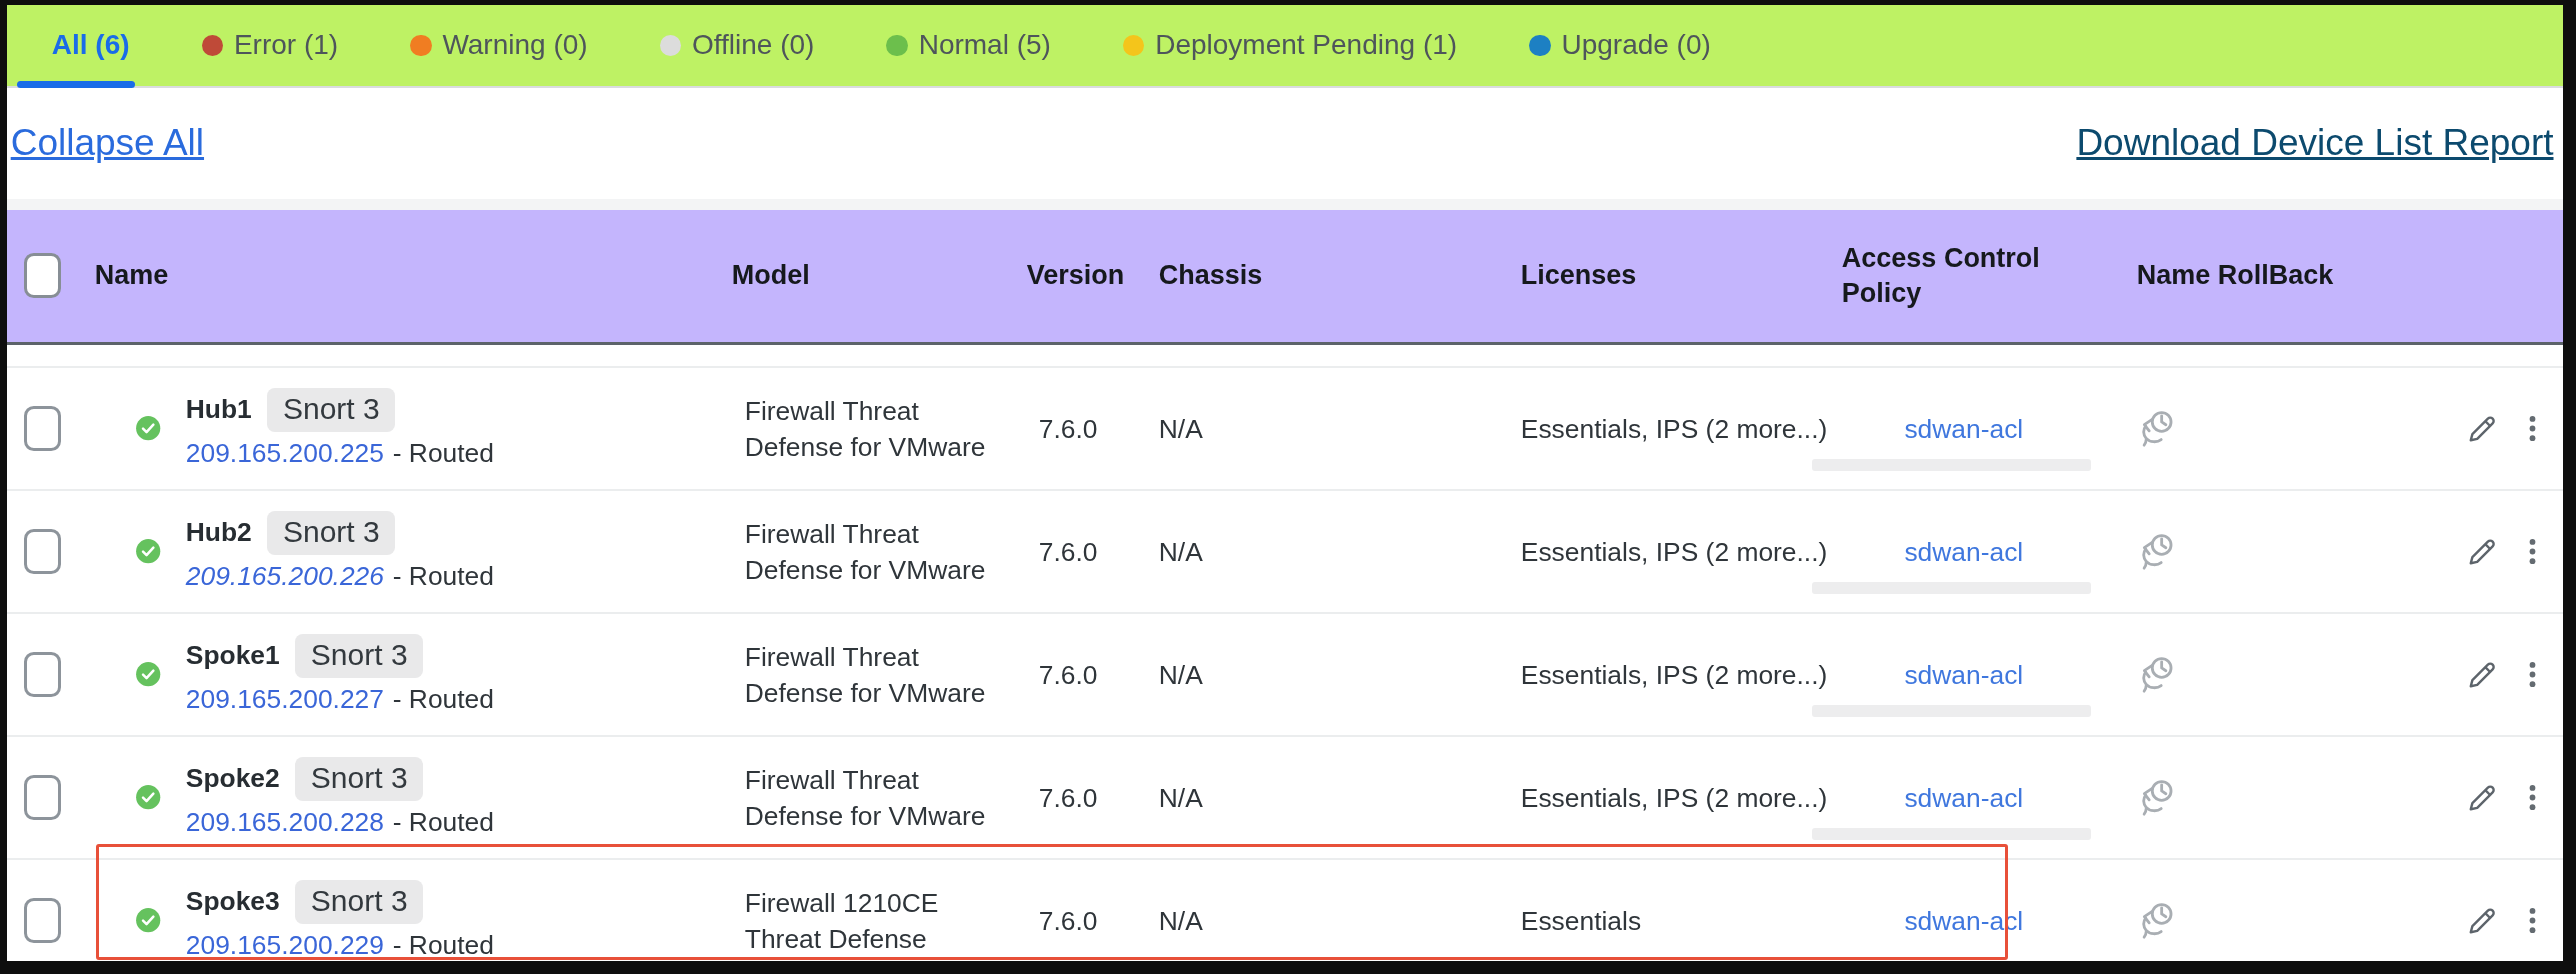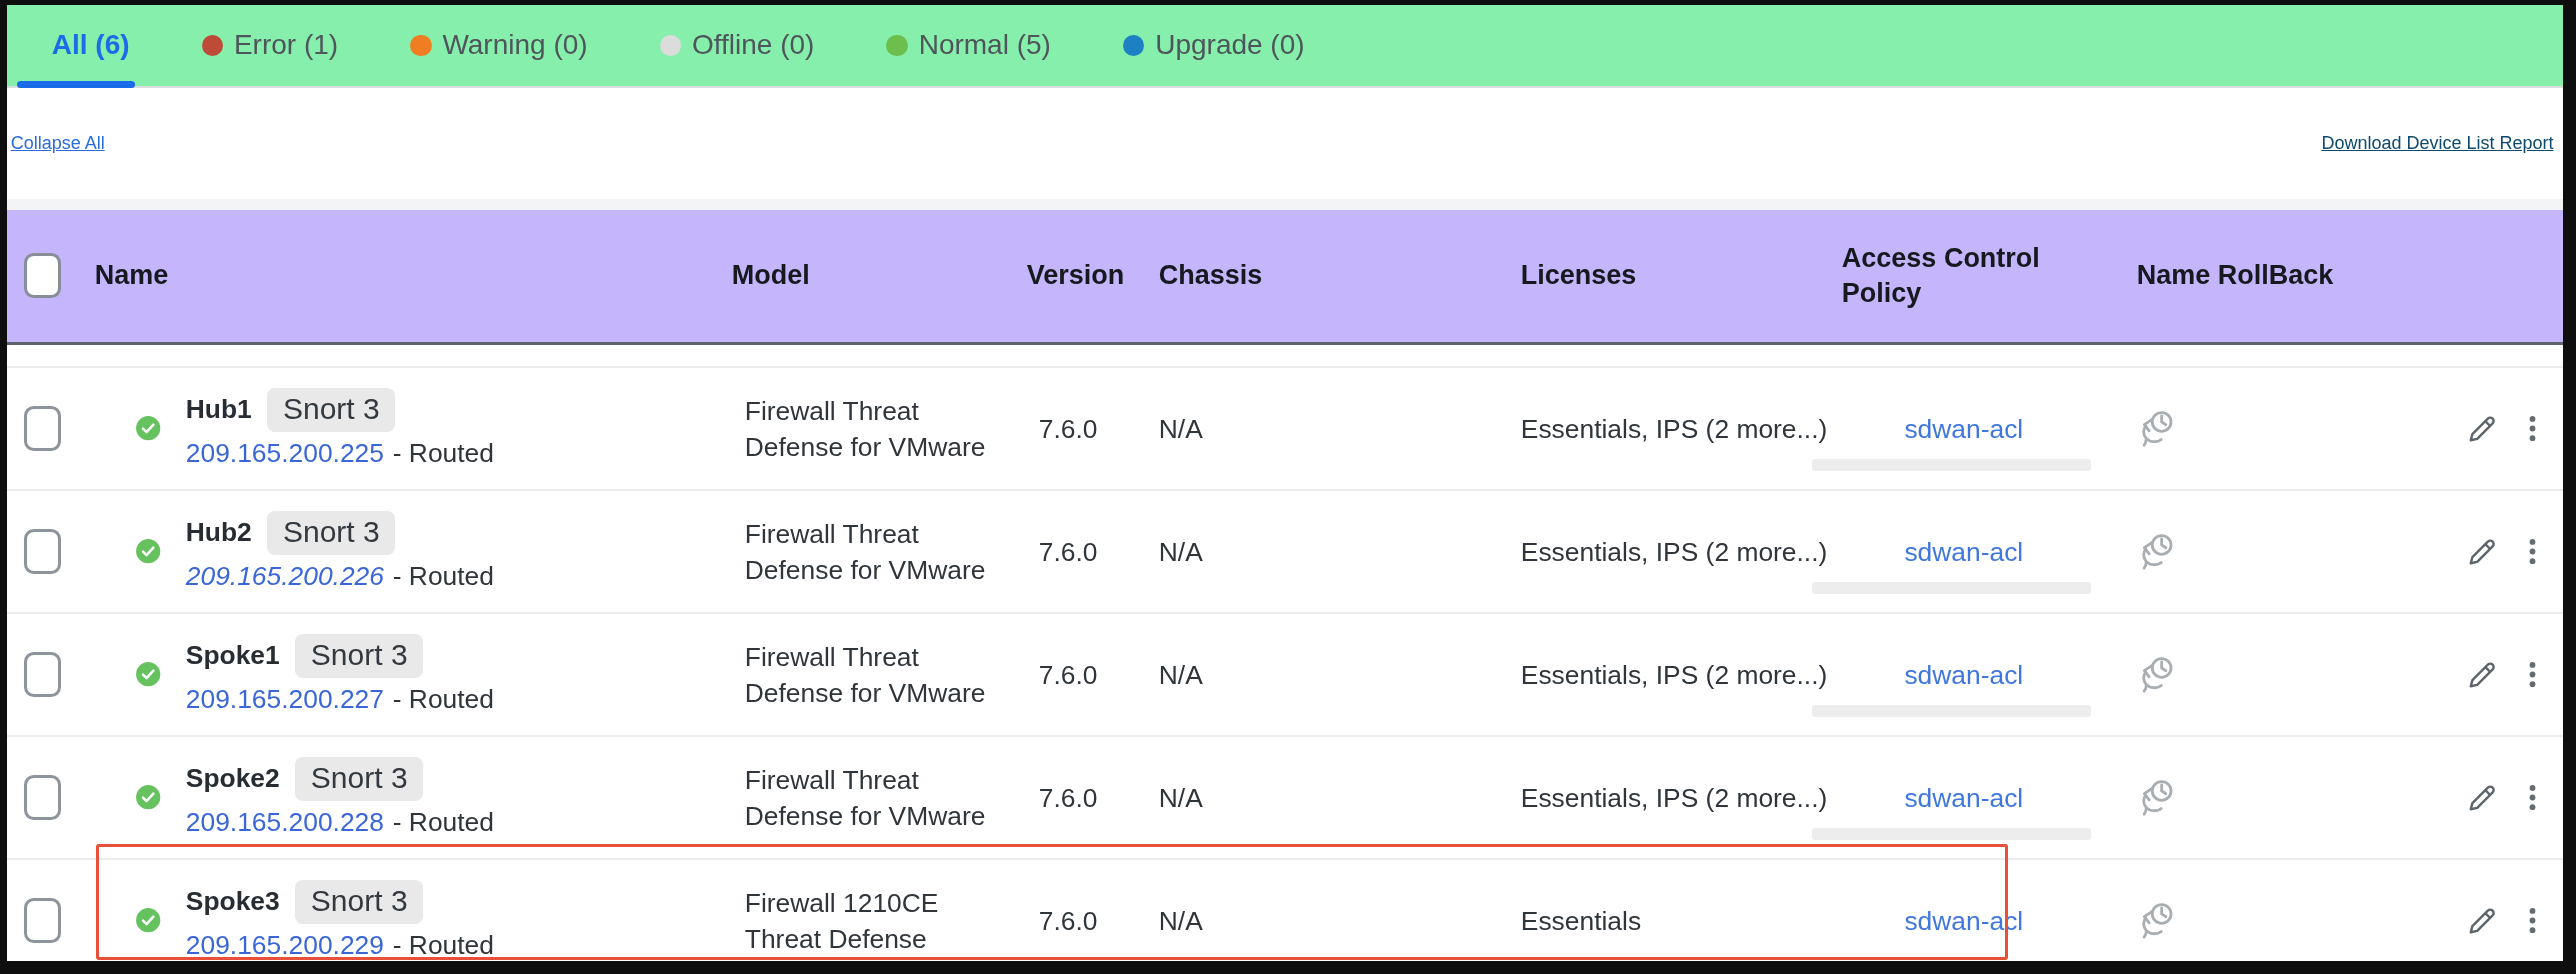--- a/index.html
+++ b/index.html
@@ -9,33 +9,33 @@
     font-family:"Liberation Sans", sans-serif;
     -webkit-font-smoothing:antialiased;
   }
   .frame{
     position:absolute;left:6.8px;top:4.9px;right:12.7px;bottom:12.7px;
     background:#ffffff;overflow:hidden;
   }
 
   
   .tabbar{
-    height:81px;background:#86efac;border-bottom:2px solid #dadcde;
+    height:81px;background:#bef264;border-bottom:2px solid #dadcde;
     display:flex;align-items:center;padding-left:45px;gap:72px;
     font-size:28px;color:#4e555b;
   }
   .tab{position:relative;display:flex;align-items:center;height:100%;cursor:pointer;white-space:nowrap;}
   .tab .dot{width:21.5px;height:21.5px;border-radius:50%;margin-right:10.8px;flex:0 0 auto;}
   .tab.active{font-weight:bold;}
   .tab .underline{position:absolute;left:-35px;right:-5.9px;bottom:-2px;height:6.8px;border-radius:3.9px;}
 
   
   .subbar{
     height:111px;display:flex;align-items:center;justify-content:space-between;
-    padding-left:3.9px;padding-right:9.8px;font-size:18px;
+    padding-left:3.9px;padding-right:9.8px;font-size:37px;
   }
   .subbar a{text-decoration:underline;cursor:pointer;}
   .greyband{height:10.8px;background:#f3f4f5;}
 
   
   .thead{
     position:relative;height:132px;background:#c4b5fd;border-bottom:3.9px solid #5c636a;
     font-size:27px;font-weight:bold;color:#16191d;
   }
   .hcell{position:absolute;top:0;bottom:0;display:flex;align-items:center;line-height:35px;}
@@ -113,20 +113,25 @@
     <span class="dot" style="background: rgb(220, 220, 220);"></span>
     <span class="tlabel">Offline (0)</span>
 
   </div>
       <div class="tab">
     <span class="dot" style="background: rgb(108, 191, 76);"></span>
     <span class="tlabel">Normal (5)</span>
 
   </div>
       <div class="tab">
+    <span class="dot" style="background: rgb(244, 197, 27);"></span>
+    <span class="tlabel">Deployment Pending (1)</span>
+
+  </div>
+      <div class="tab">
     <span class="dot" style="background: rgb(29, 128, 195);"></span>
     <span class="tlabel">Upgrade (0)</span>
 
   </div>
     </div>
 
   <div class="subbar">
     <a style="color:#2a6bdd;">Collapse All</a>
     <a style="color:#0c4a6e;">Download Device List Report</a>
   </div>

